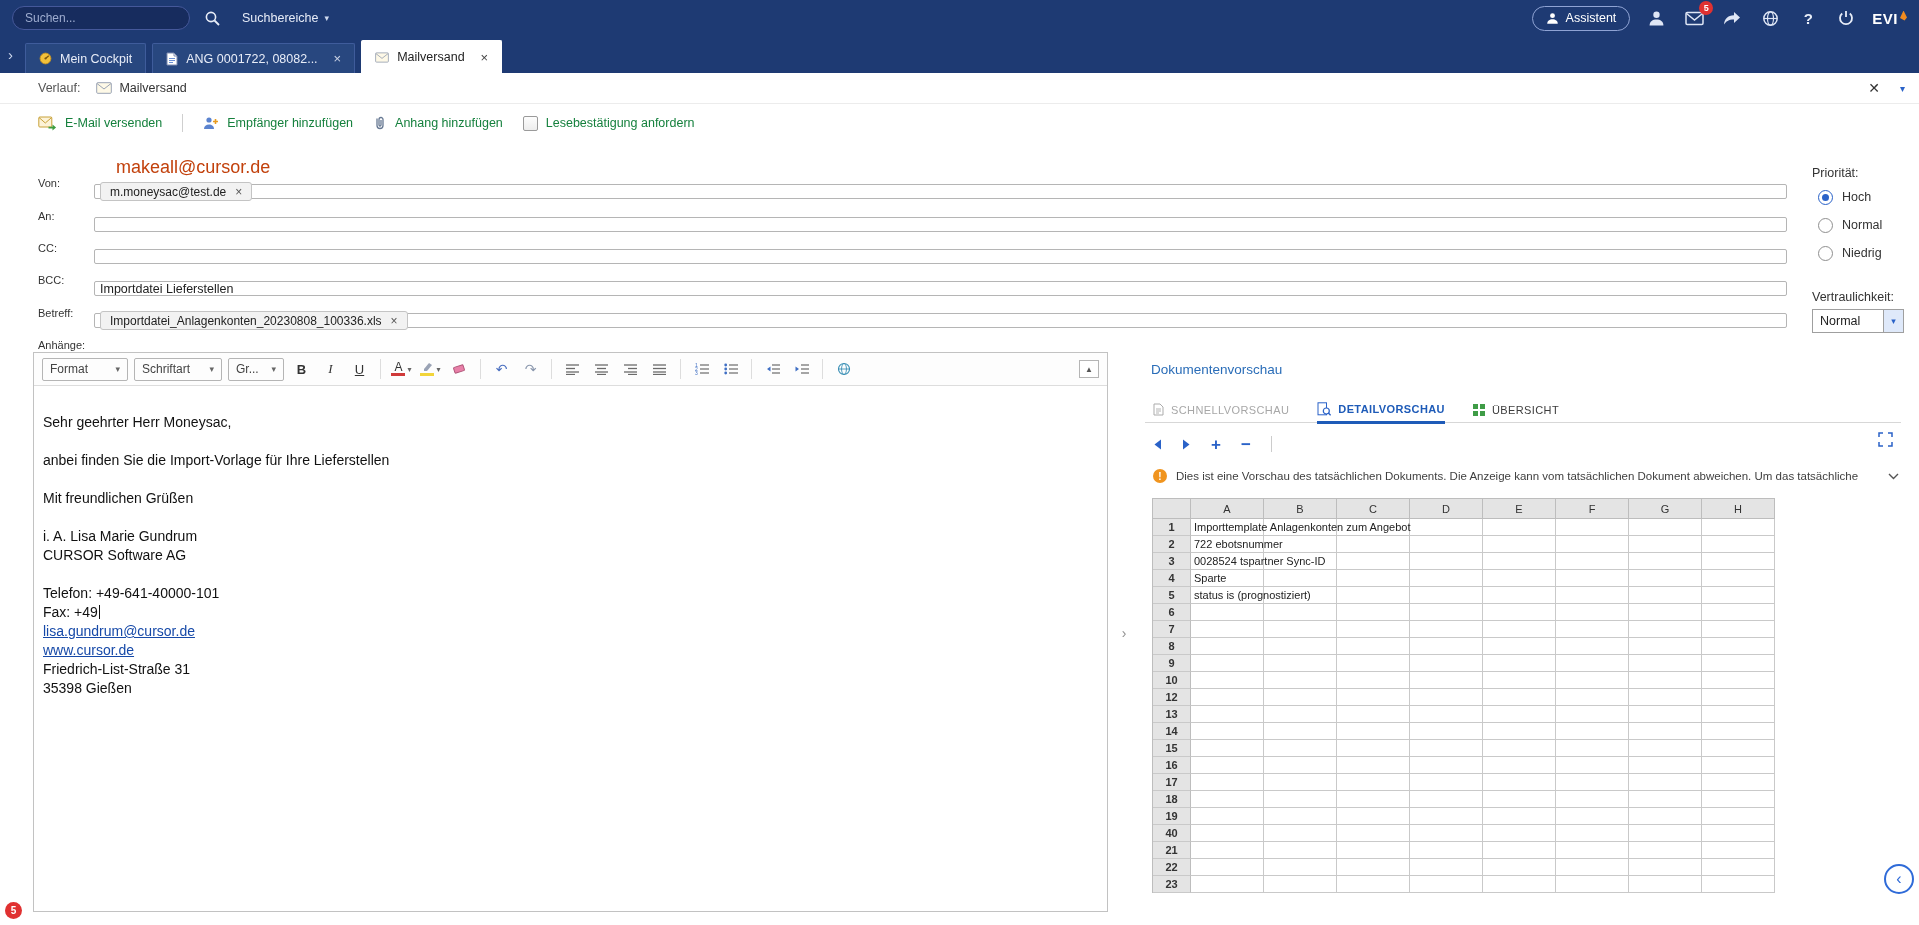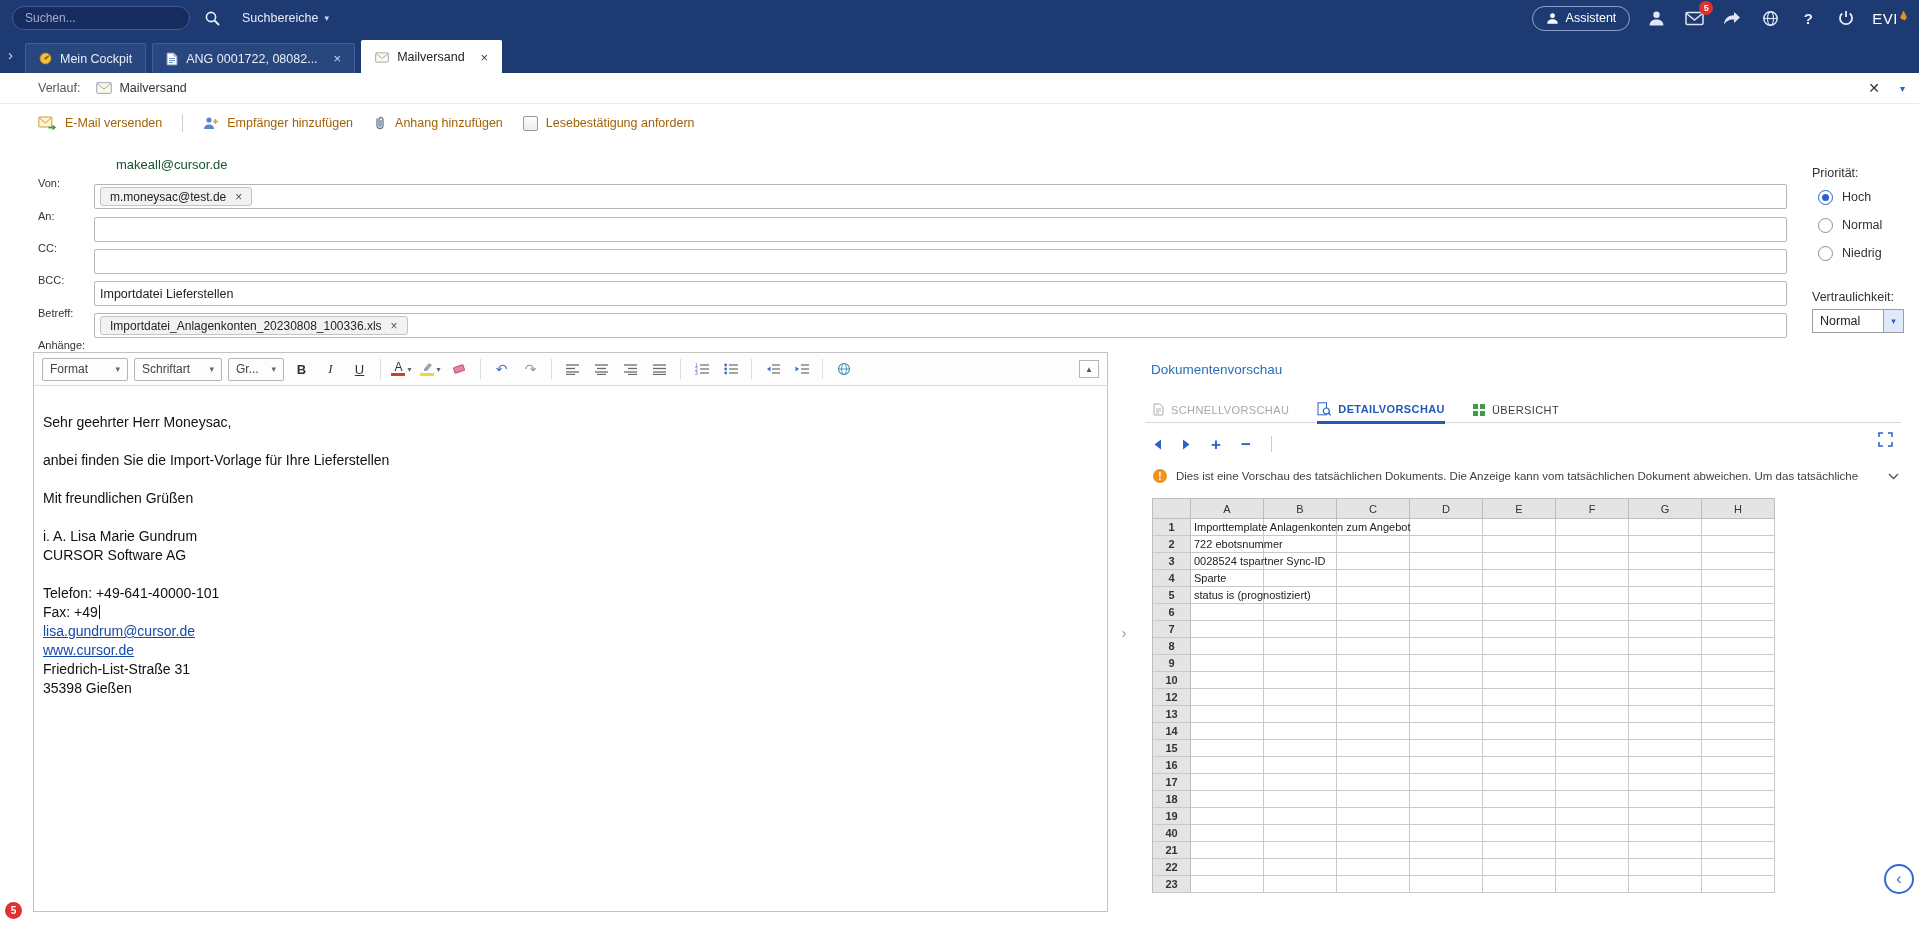--- a/index.html
+++ b/index.html
@@ -15,49 +15,49 @@
   .search-wrap{width:178px;height:24px;}
   .search-input{width:100%;height:100%;background:#172c5e;border:1px solid #45589a;border-radius:12px;color:#cdd6ec;font-size:12px;padding:0 12px;outline:none;font-family:inherit;}
   .search-input::placeholder{color:#9fadd0;}
   .tb-icon{position:relative;width:24px;height:24px;display:flex;align-items:center;justify-content:center;cursor:pointer;}
   .scope{color:#e6ebf7;font-size:12.5px;display:flex;gap:6px;align-items:center;cursor:pointer;margin-left:8px;}
   .scope .caret{font-size:9px;color:#cfd9ef;}
   .topbar-right{margin-left:auto;display:flex;align-items:center;gap:14px;}
   .assistant-btn{display:flex;align-items:center;gap:7px;border:1px solid #8fa3d4;border-radius:13px;height:25px;padding:0 13px;color:#fff;font-size:12.5px;cursor:pointer;}
   .badge{position:absolute;top:-5px;right:-7px;background:var(--badge);color:#fff;border-radius:8px;min-width:14px;height:14px;font-size:9px;font-weight:bold;display:flex;align-items:center;justify-content:center;padding:0 3px;}
   .help{color:#e8edf8;font-size:15px;font-weight:bold;}
-  .brand{color:#fff;font-weight:normal;font-size:15px;letter-spacing:.5px;display:flex;align-items:flex-start;gap:2px;}
+  .brand{color:#fff;font-weight:bold;font-size:15px;letter-spacing:.5px;display:flex;align-items:flex-start;gap:2px;}
   .flame{width:7px;height:10px;background:#f28b1f;clip-path:polygon(50% 0,100% 70%,65% 100%,0 75%);margin-top:1px;}
 
   
   .tabstrip{position:absolute;left:0;top:36px;width:100%;height:37px;background:var(--topbar);display:flex;align-items:flex-end;padding-left:8px;}
   .strip-chevron{color:#cfd9ef;align-self:center;margin-right:12px;font-size:15px;cursor:pointer;}
   .tab{height:30px;display:flex;align-items:center;gap:8px;padding:0 13px;font-size:12.5px;color:#e8edf8;background:#28477f;border:1px solid #3f5c9b;border-bottom:none;margin-right:6px;border-radius:2px 2px 0 0;cursor:pointer;white-space:nowrap;}
   .tab.active{background:#fff;color:#222;height:33px;border-color:#fff;}
   .tab .close{font-size:13px;margin-left:8px;opacity:.85;}
 
   
   .verlauf-row{position:absolute;left:0;top:73px;width:100%;height:31px;display:flex;align-items:center;padding:0 14px 0 38px;border-bottom:1px solid #ececec;background:#fff;font-size:12.5px;}
   .verlauf-label{color:#555;margin-right:16px;}
   .verlauf-item{display:flex;align-items:center;gap:7px;color:#333;}
   .verlauf-right{margin-left:auto;display:flex;align-items:center;gap:20px;}
   .x-btn{font-size:14px;color:#333;cursor:pointer;}
   .caret-blue{color:#2a62c8;font-size:10px;cursor:pointer;}
 
   
   .actions-row{position:absolute;left:0;top:105px;width:100%;height:36px;display:flex;align-items:center;gap:20px;padding-left:38px;background:#fff;}
-  .action-btn{display:flex;align-items:center;gap:8px;font-size:12.5px;color:#a16207;cursor:pointer;white-space:nowrap;}
+  .action-btn{display:flex;align-items:center;gap:8px;font-size:12.5px;color:#15803d;cursor:pointer;white-space:nowrap;}
   .vsep{width:1px;height:18px;background:#cfcfcf;}
   .cbx{width:15px;height:15px;border:1px solid #9a9a9a;border-radius:2px;background:linear-gradient(#fdfdfd,#ededed);}
 
   
   .lbl{position:absolute;left:38px;font-size:11px;color:#333;margin-top:20px;}
   .lbl-von{top:157px}.lbl-an{top:190px}.lbl-cc{top:222px}.lbl-bcc{top:254px}.lbl-betreff{top:287px}.lbl-anh{top:319px}
-  .von-value{position:absolute;left:116px;top:157px;font-size:13px;color:#14532d;}
-  .finput{position:absolute;left:94px;width:1693px;height:25px;border:1px solid #b5b5b5;border-radius:2px;background:#fff;display:flex;align-items:center;padding:0 5px;font-size:12.5px;color:#222;font-family:inherit;outline:none;}
+  .von-value{position:absolute;left:116px;top:157px;font-size:18px;color:#c2410c;}
+  .finput{position:absolute;left:94px;width:1693px;height:15px;border:1px solid #b5b5b5;border-radius:2px;background:#fff;display:flex;align-items:center;padding:0 5px;font-size:12.5px;color:#222;font-family:inherit;outline:none;}
   .f-an{top:184px}.f-cc{top:217px}.f-bcc{top:249px}.f-betreff{top:281px}.f-anh{top:313px}
   .chip{display:flex;align-items:center;gap:9px;background:#f2f2f2;border:1px solid #c4c4c4;border-radius:3px;height:19px;padding:0 9px;font-size:12px;color:#222;white-space:nowrap;}
   .chip-x{font-size:12px;color:#555;cursor:pointer;}
 
   .prio-label{position:absolute;left:1812px;top:166px;font-size:12.5px;color:#333;}
   .priority-list{position:absolute;left:1818px;top:188px;display:flex;flex-direction:column;gap:10px;}
   .radio-row{display:flex;align-items:center;gap:9px;font-size:12.5px;color:#333;cursor:pointer;height:18px;}
   .radio{width:15px;height:15px;border-radius:50%;border:1px solid #8f8f8f;background:#fff;position:relative;flex:0 0 auto;}
   .radio.checked{border-color:#2a62c8;}
   .radio.checked::after{content:"";position:absolute;inset:3px;border-radius:50%;background:#2a62c8;}

